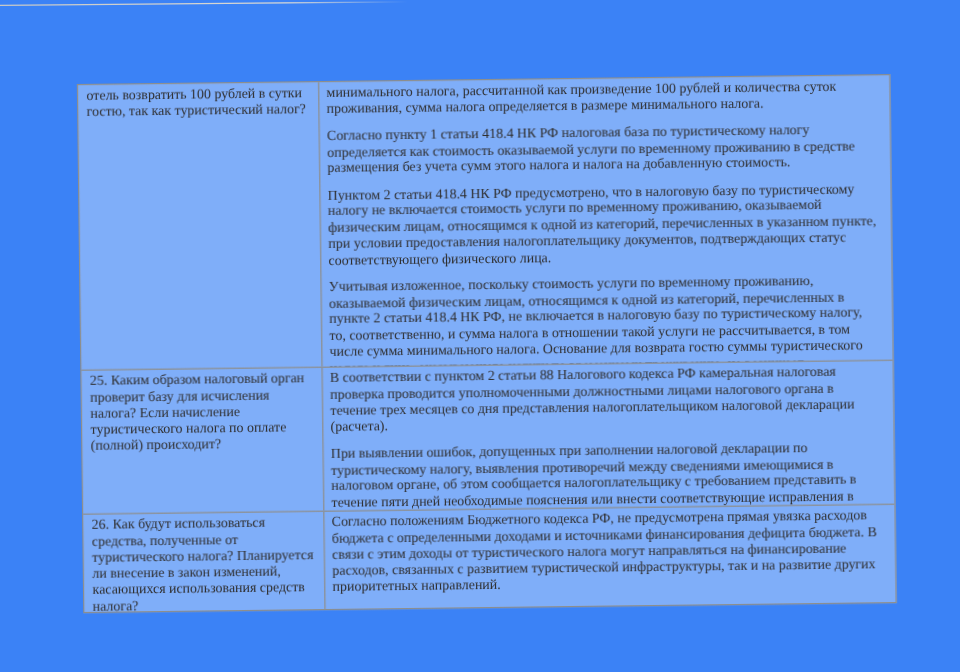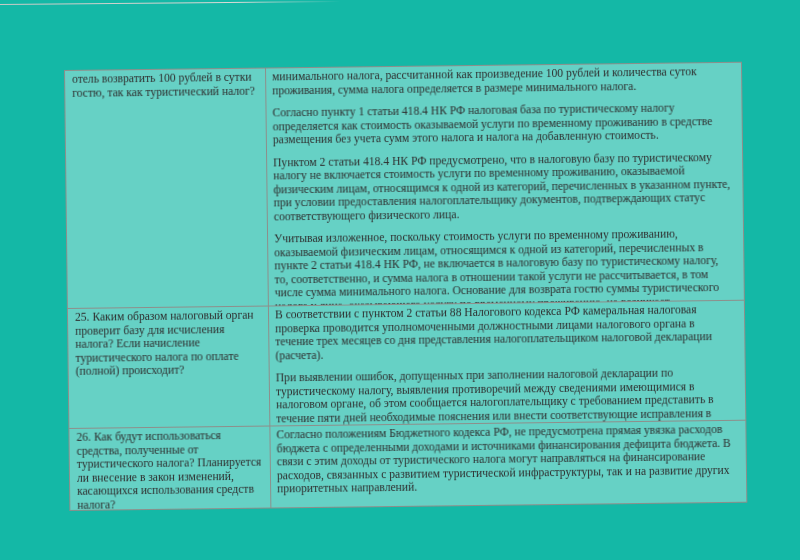--- a/index.html
+++ b/index.html
@@ -11,21 +11,21 @@
     height: 560px;
     background: #fcfcfa;
     overflow: hidden;
     position: relative;
     font-family: "Liberation Serif", "DejaVu Serif", serif;
     color: #2e2e2e;
   }
   .page {
     position: absolute;
     inset: 0;
-    background: #14b8a6;
+    background: #3b82f6;
   }
   
   .scan-edge {
     position: absolute;
     left: 0;
     top: 4px;
     width: 340px;
     height: 1px;
     background: linear-gradient(to right, #c9c9c5, #d9d9d5 70%, rgba(220,220,216,0));
     transform: rotate(-0.5deg);

